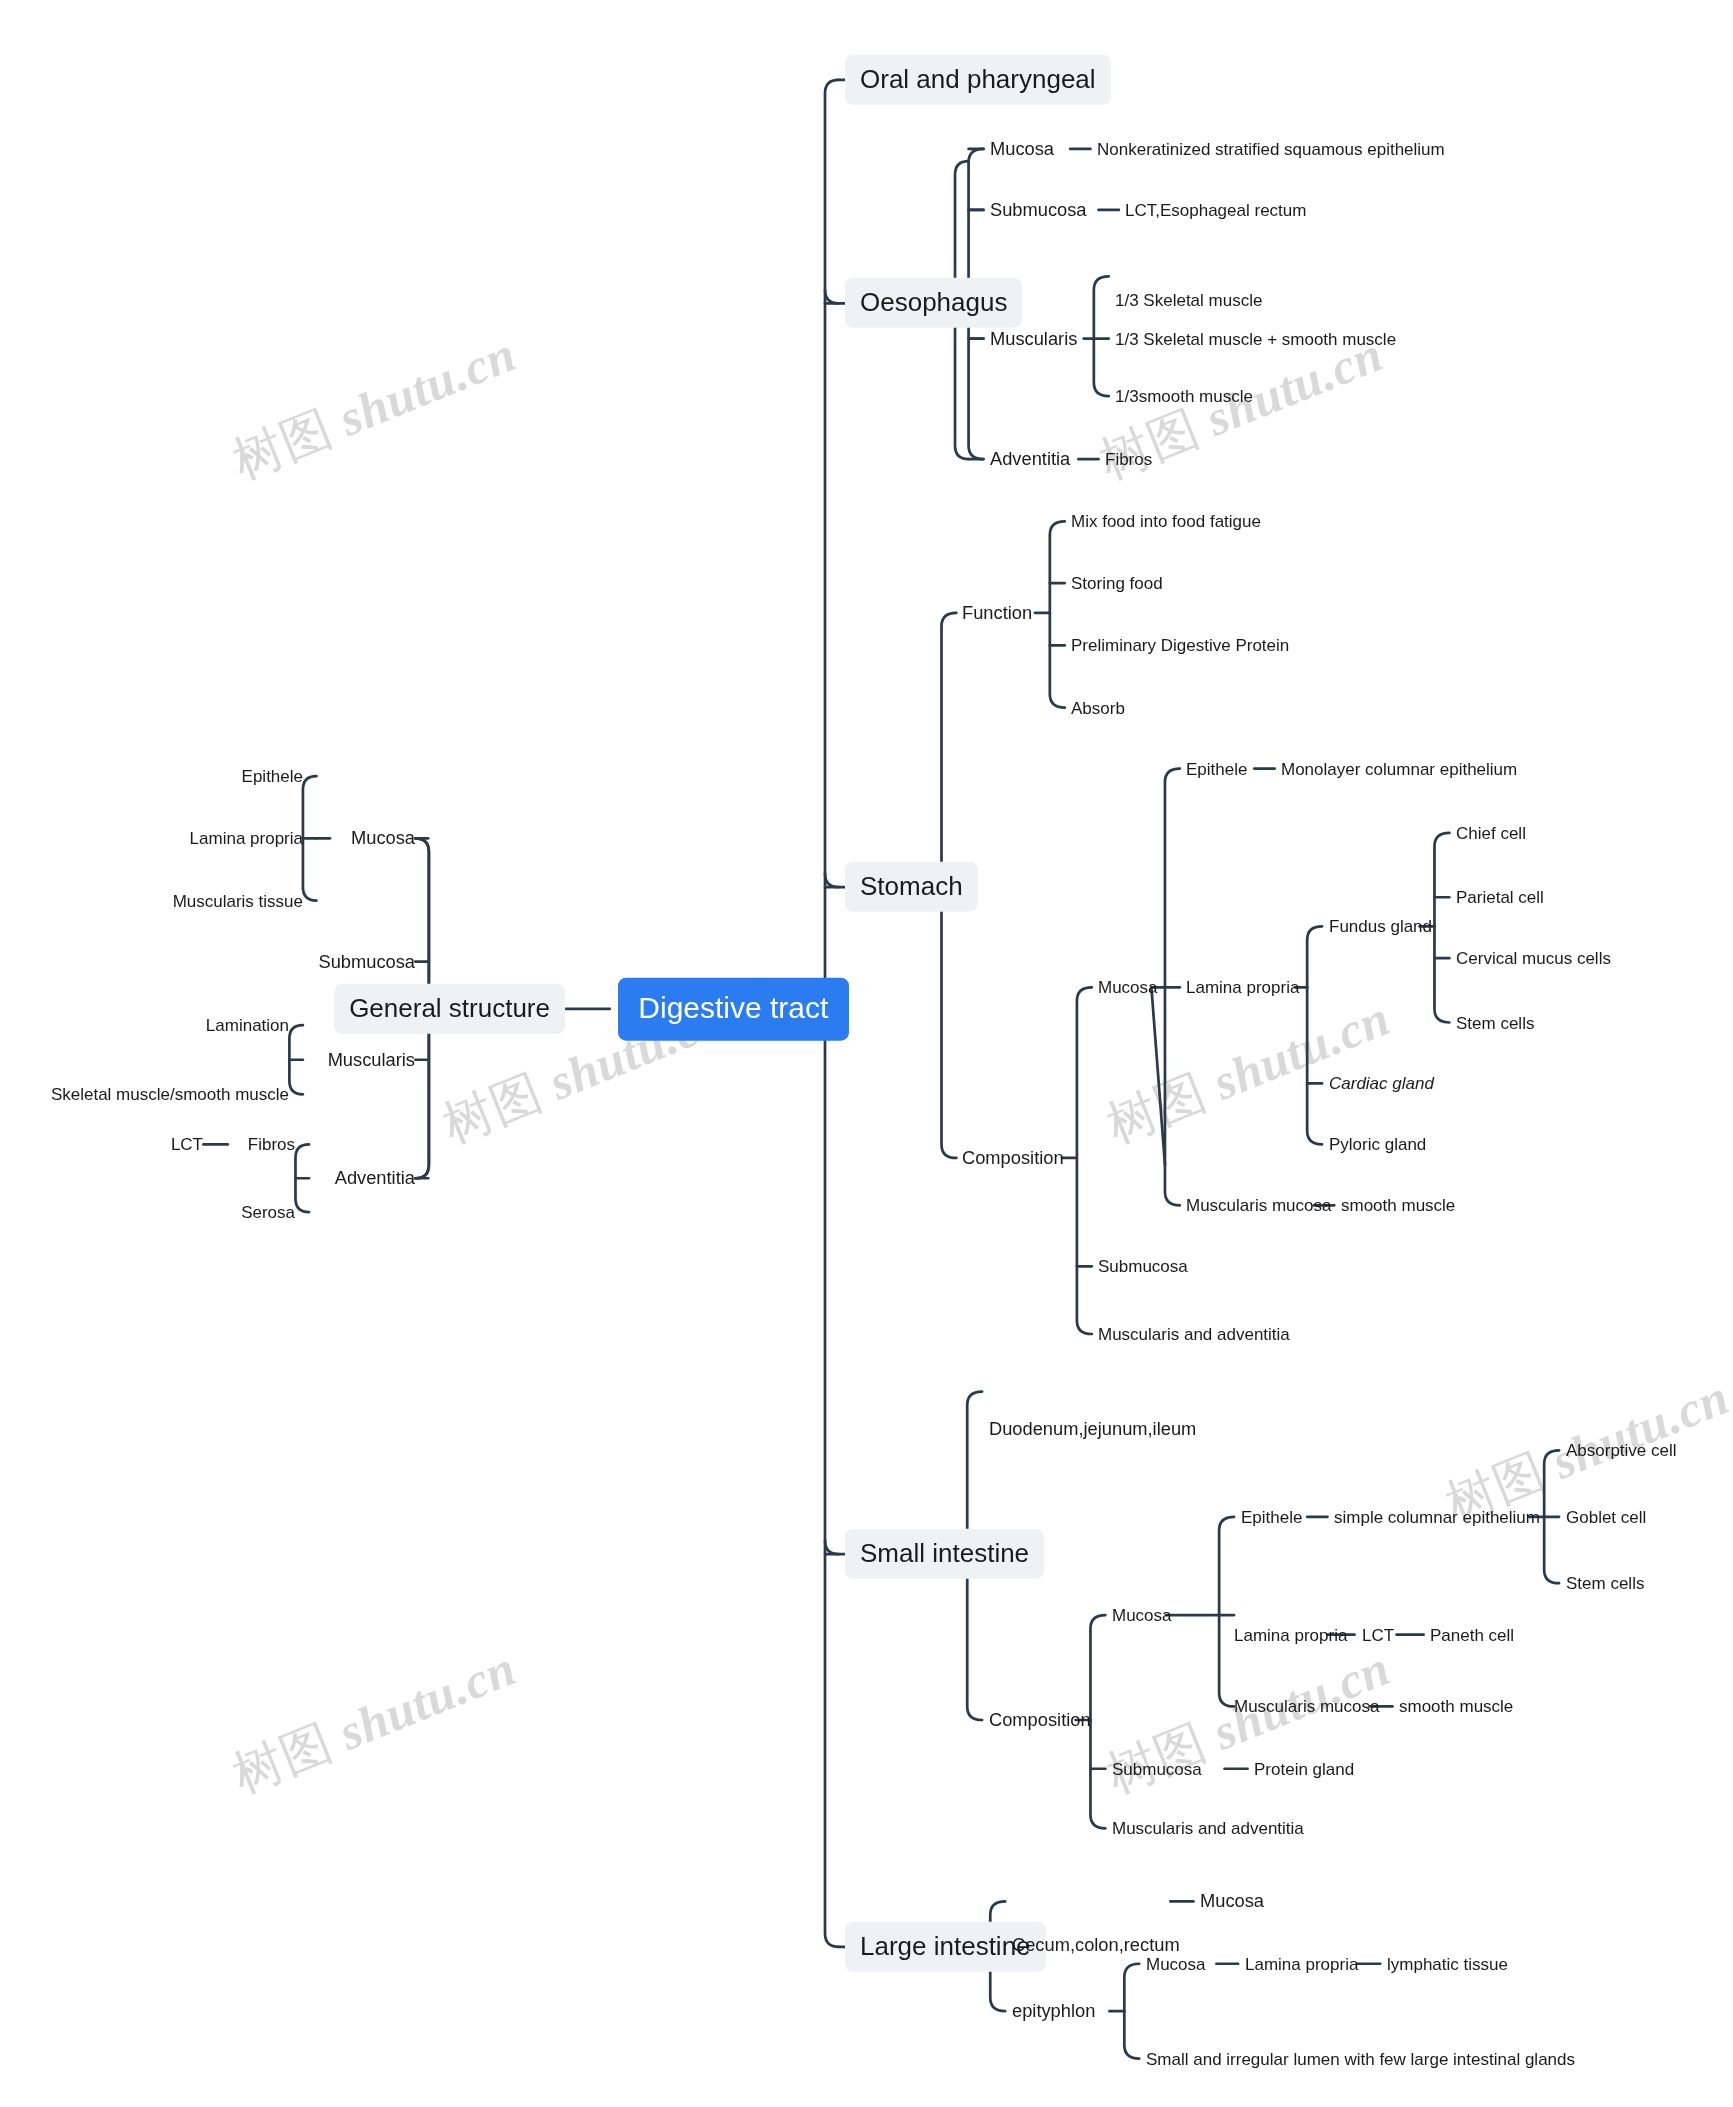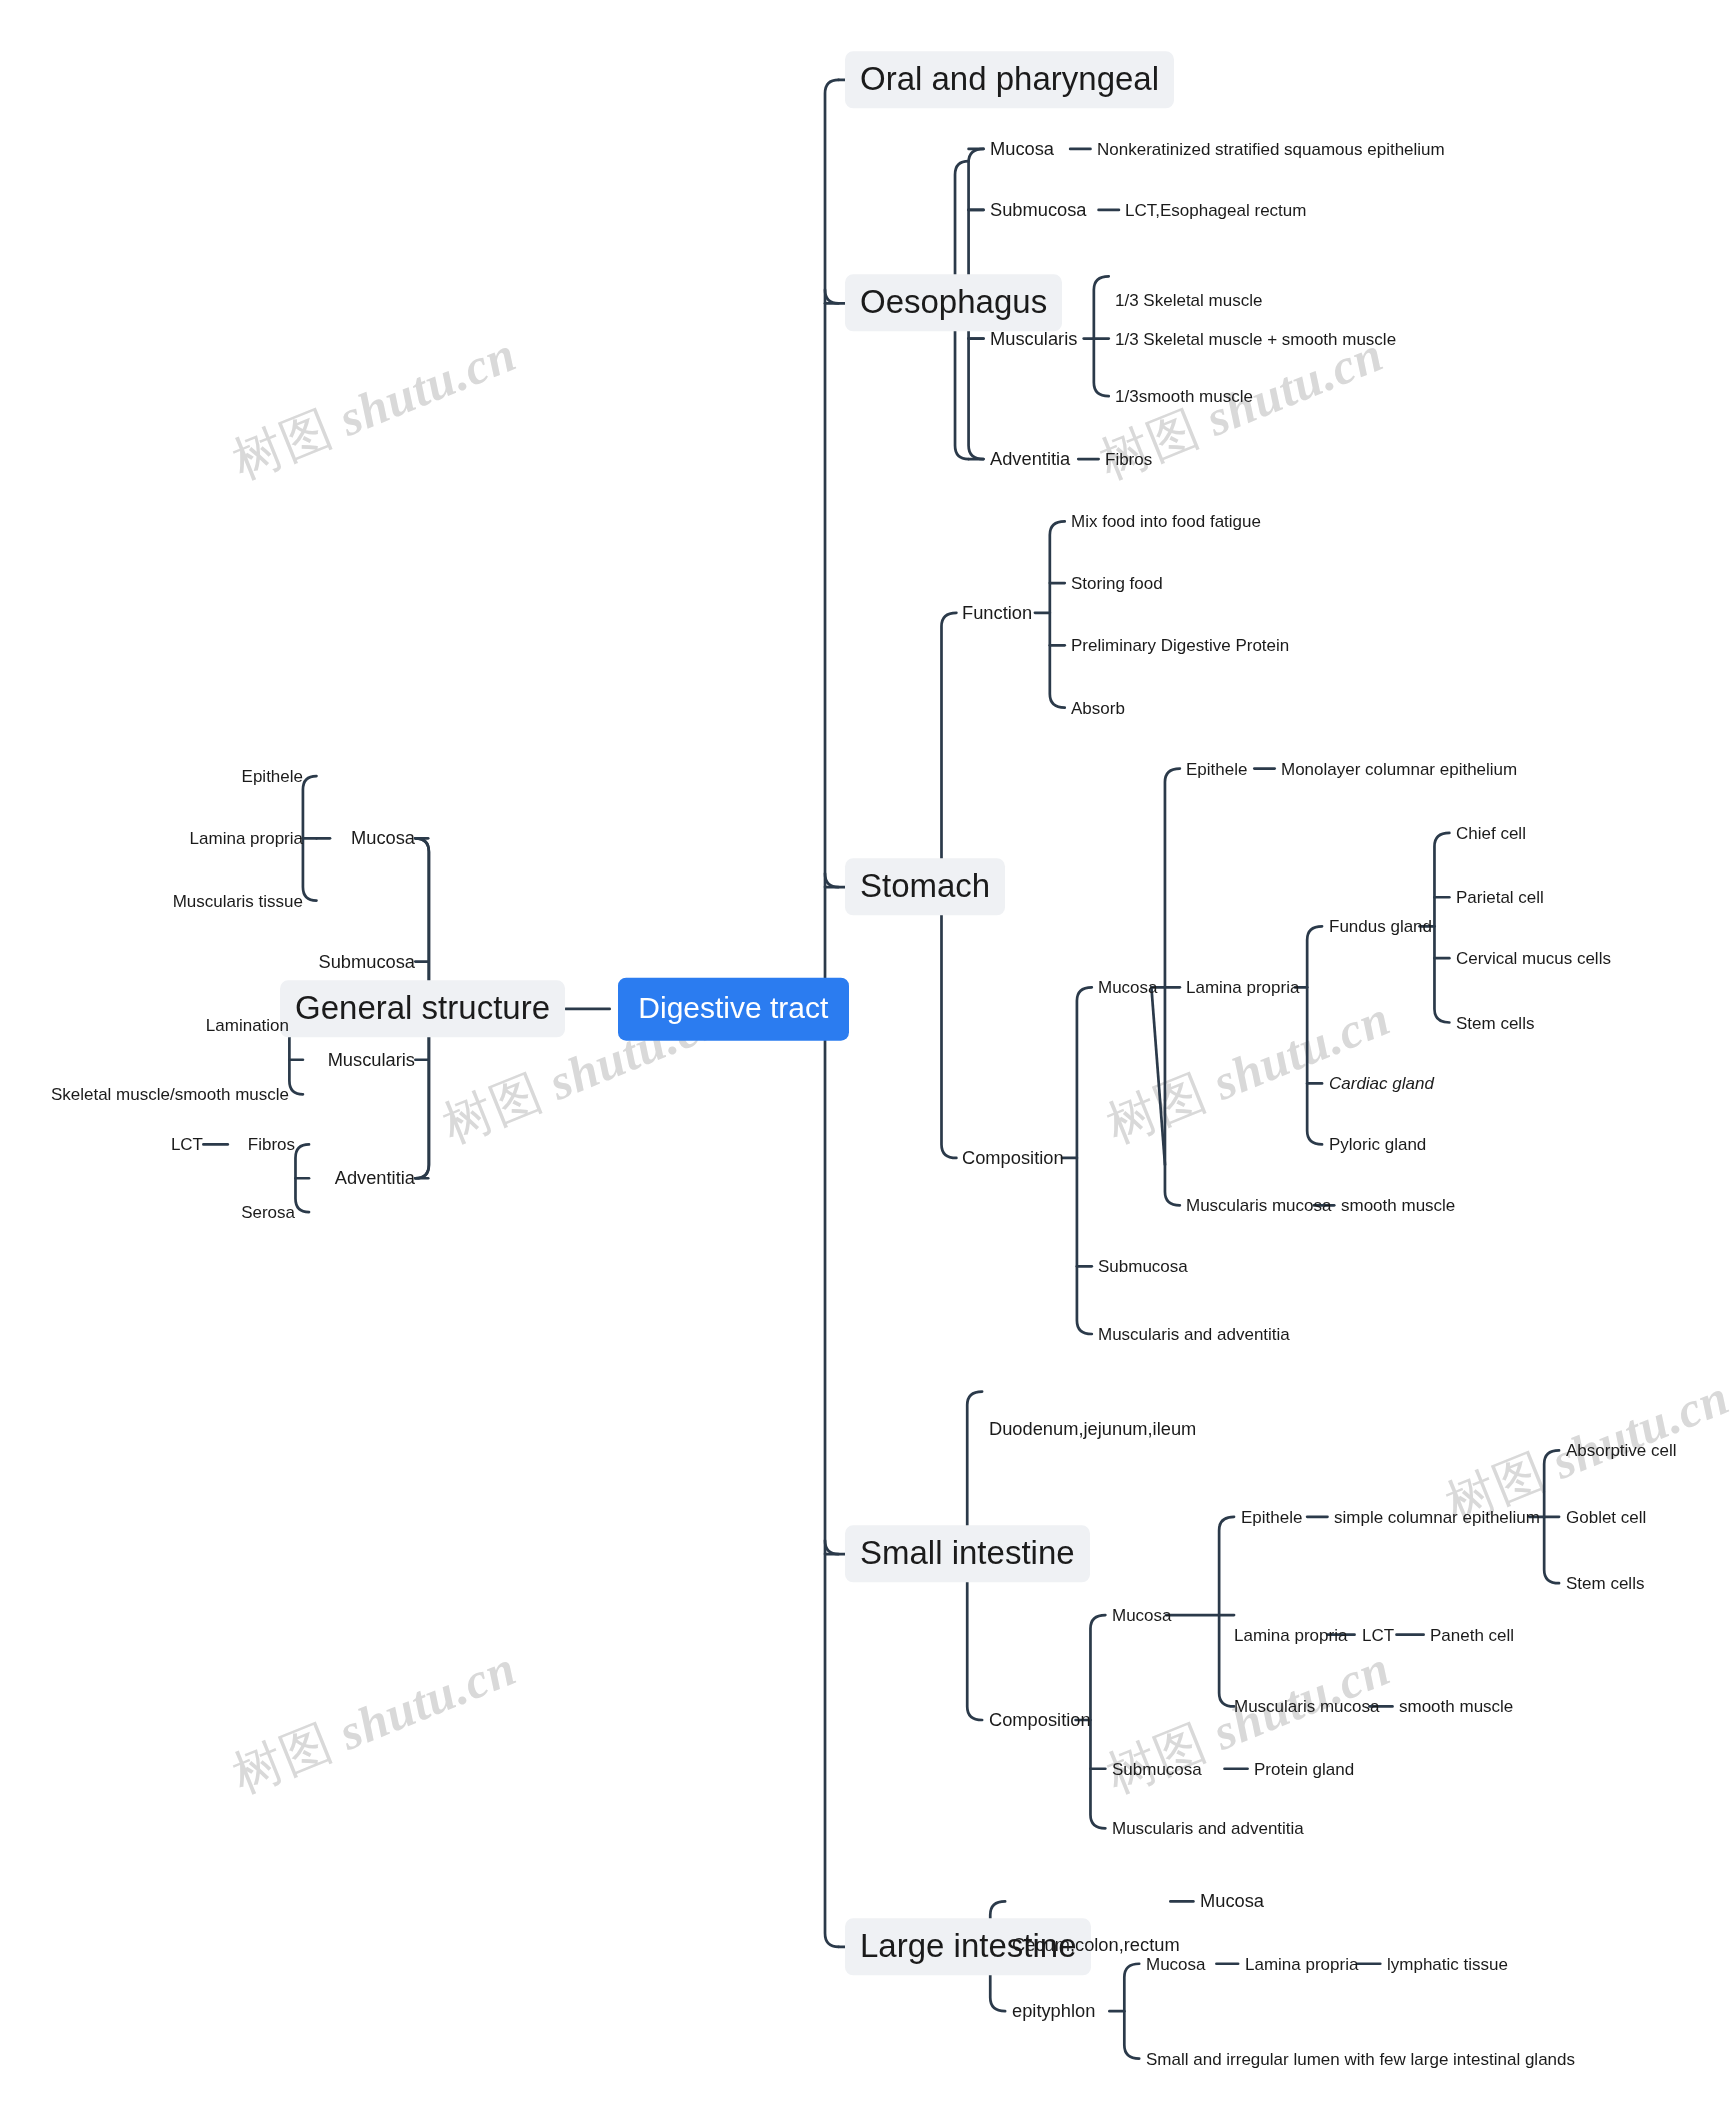--- a/index.html
+++ b/index.html
@@ -44,21 +44,21 @@
   }
   .lvl-root{
     background:#2b7cf0;
     color:#ffffff;
     font-size:30px;
     padding:15px 20.3px 17.6px 20.3px;
     border-radius:8.1px;
   }
   .lvl-1{
     background:#eff1f4;
-    font-size:33px;
+    font-size:26px;
     padding:10.8px 15px 13.5px 15px;
     border-radius:8.1px;
   }
   .lvl-2{ font-size:18.3px; }
   .lvl-3{ font-size:17px; }
   .lvl-4{ font-size:17px; }
 </style>
 </head>
 <body>
 

